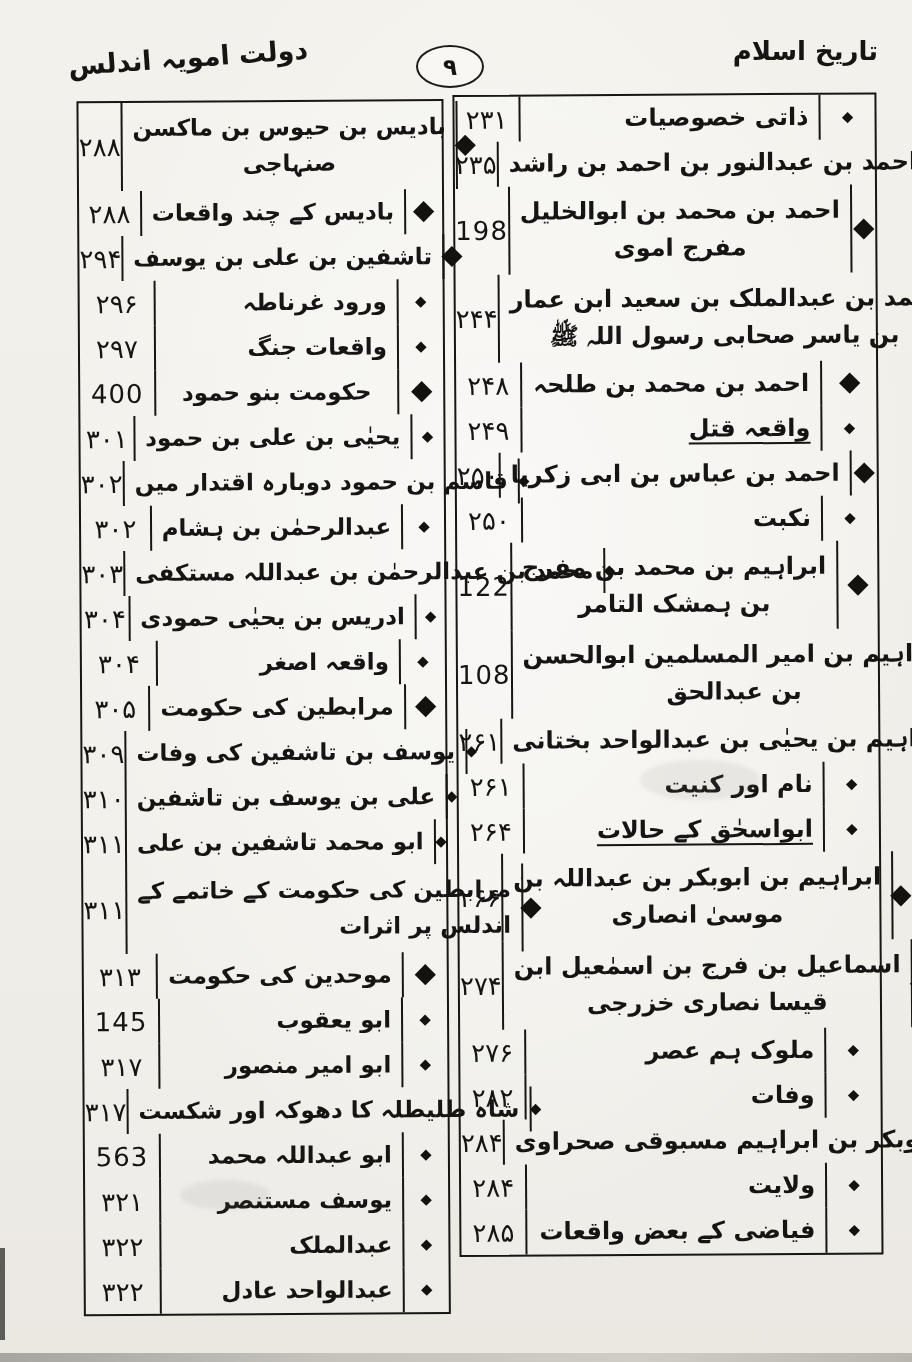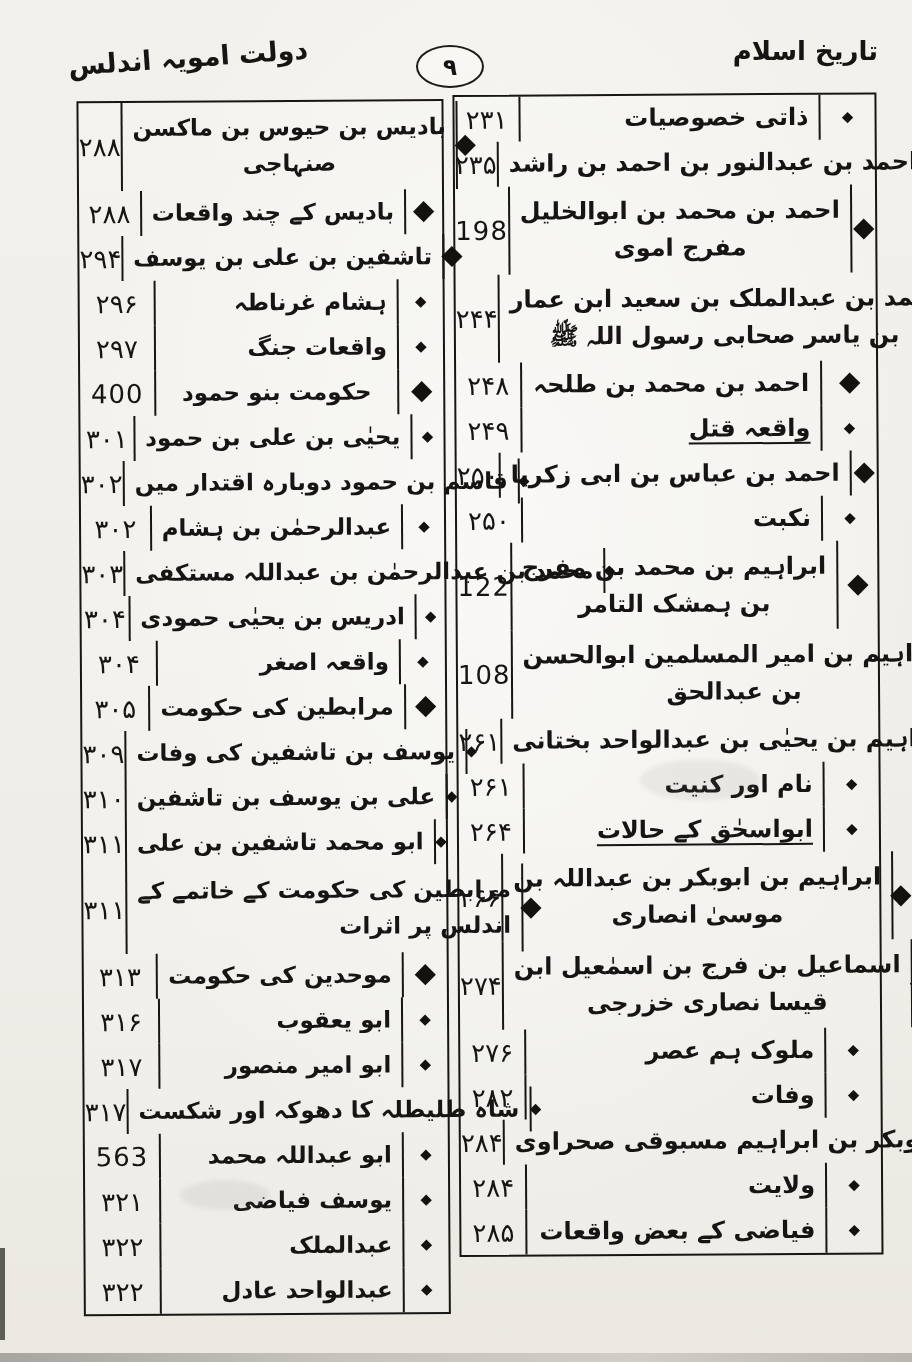--- a/index.html
+++ b/index.html
@@ -276,21 +276,21 @@
           <div class="txt-cell">
             <div class="txt-line center">تاشفین بن علی بن یوسف</div>
           </div>
           <div class="bullet-cell">
             <span class="diamond large"></span>
           </div>
         </div>
         <div class="row">
           <div class="num-cell">۲۹۶</div>
           <div class="txt-cell">
-            <div class="txt-line right">ہشام غرناطہ</div>
+            <div class="txt-line right">ورود غرناطہ</div>
           </div>
           <div class="bullet-cell">
             <span class="diamond small"></span>
           </div>
         </div>
         <div class="row">
           <div class="num-cell">۲۹۷</div>
           <div class="txt-cell">
             <div class="txt-line right">واقعات جنگ</div>
           </div>
@@ -410,21 +410,21 @@
         <div class="row">
           <div class="num-cell">۳۱۳</div>
           <div class="txt-cell">
             <div class="txt-line center">موحدین کی حکومت</div>
           </div>
           <div class="bullet-cell">
             <span class="diamond large"></span>
           </div>
         </div>
         <div class="row">
-          <div class="num-cell">۳۱۶</div>
+          <div class="num-cell">145</div>
           <div class="txt-cell">
             <div class="txt-line right">ابو یعقوب</div>
           </div>
           <div class="bullet-cell">
             <span class="diamond small"></span>
           </div>
         </div>
         <div class="row">
           <div class="num-cell">۳۱۷</div>
           <div class="txt-cell">
@@ -448,21 +448,21 @@
           <div class="txt-cell">
             <div class="txt-line right">ابو عبداللہ محمد</div>
           </div>
           <div class="bullet-cell">
             <span class="diamond small"></span>
           </div>
         </div>
         <div class="row">
           <div class="num-cell">۳۲۱</div>
           <div class="txt-cell">
-            <div class="txt-line right">یوسف فیاضی</div>
+            <div class="txt-line right">یوسف مستنصر</div>
           </div>
           <div class="bullet-cell">
             <span class="diamond small"></span>
           </div>
         </div>
         <div class="row">
           <div class="num-cell">۳۲۲</div>
           <div class="txt-cell">
             <div class="txt-line right">عبدالملک</div>
           </div>

